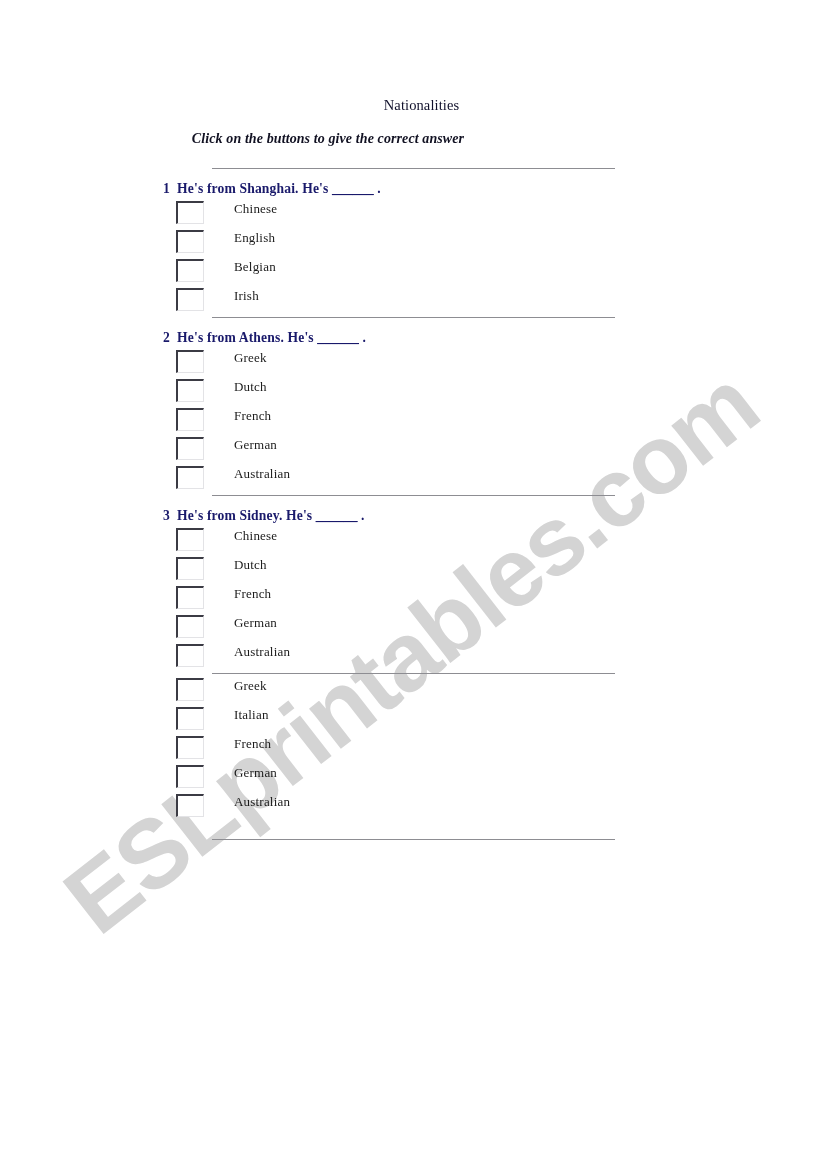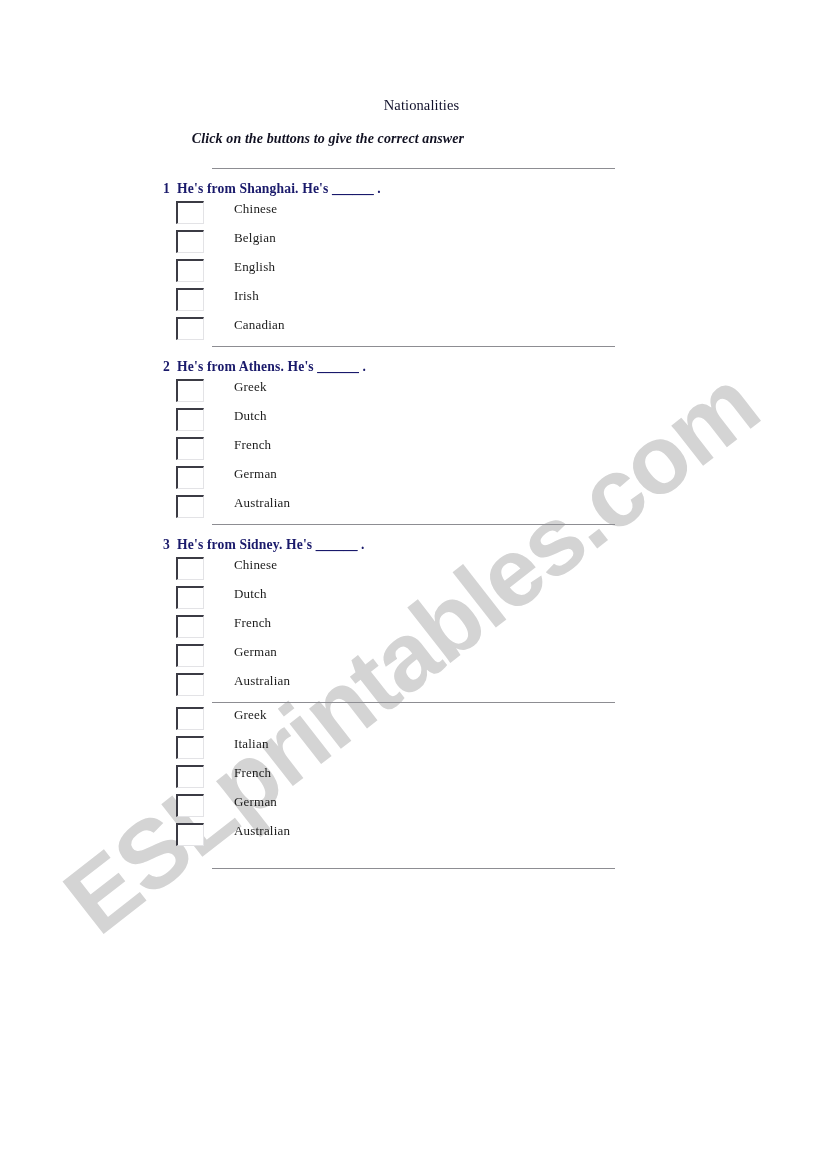--- a/index.html
+++ b/index.html
@@ -167,33 +167,29 @@
         <div class="qblock">
           <div class="rule"></div>
           <div class="qtext"><span>1</span>  <span>He's from Shanghai. He's </span><span class="blank">______</span><span> .</span></div>
           <ul class="options">
             <li class="option">
               <span class="checkbox"></span>
               <span class="optlabel">Chinese</span>
             </li>
             <li class="option">
               <span class="checkbox"></span>
+              <span class="optlabel">English</span>
+            </li>
+            <li class="option">
+              <span class="checkbox"></span>
               <span class="optlabel">Belgian</span>
             </li>
             <li class="option">
               <span class="checkbox"></span>
-              <span class="optlabel">English</span>
-            </li>
-            <li class="option">
-              <span class="checkbox"></span>
               <span class="optlabel">Irish</span>
-            </li>
-            <li class="option">
-              <span class="checkbox"></span>
-              <span class="optlabel">Canadian</span>
             </li>
           </ul>
         </div>
         <div class="qblock">
           <div class="rule"></div>
           <div class="qtext"><span>2</span>  <span>He's from Athens. He's </span><span class="blank">______</span><span> .</span></div>
           <ul class="options">
             <li class="option">
               <span class="checkbox"></span>
               <span class="optlabel">Greek</span>

